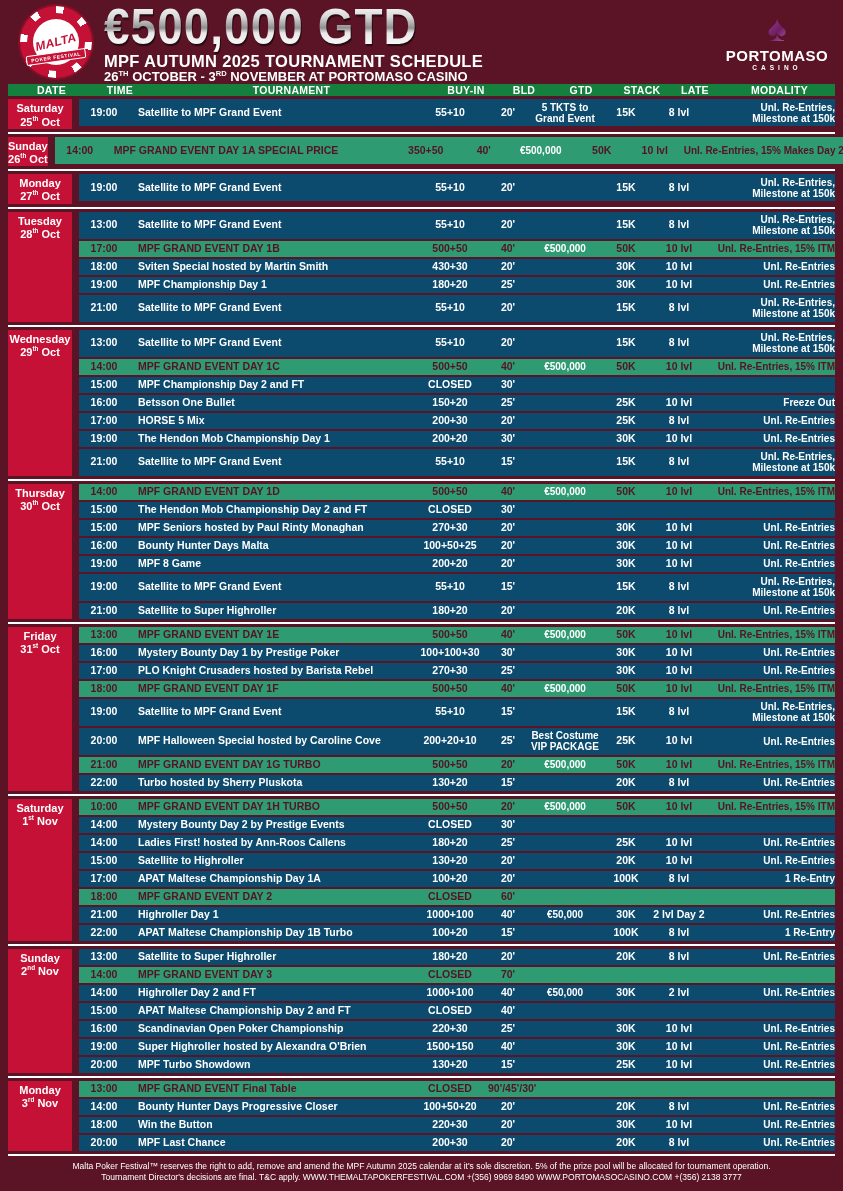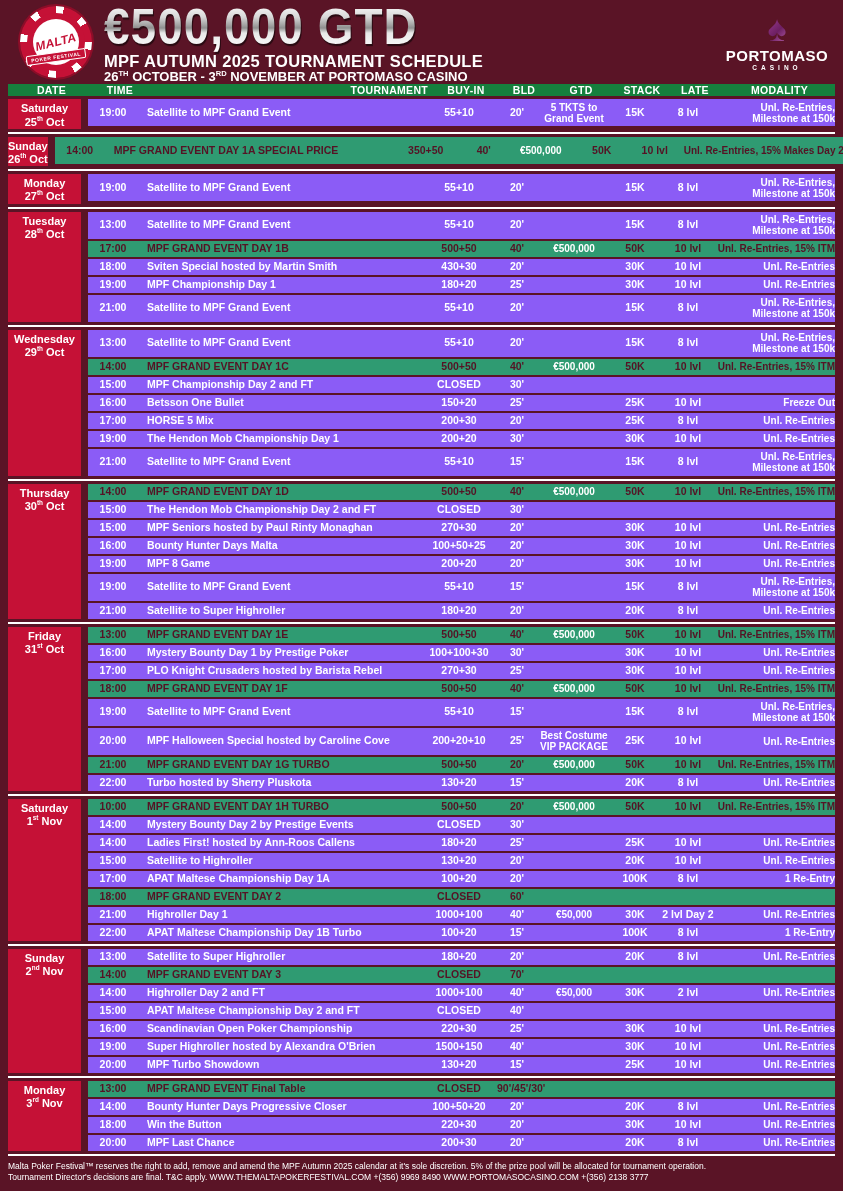--- a/index.html
+++ b/index.html
@@ -42,44 +42,44 @@
   .spade { font-size: 36px; line-height: .9;
            background: linear-gradient(135deg,#a4439a 0%,#6d1f63 55%,#c06ab4 100%);
            -webkit-background-clip: text; background-clip: text; color: transparent; display: inline-block; }
   .p-name { color: #fff; font-weight: 800; font-size: 15px; letter-spacing: .5px; margin-top: 2px; }
   .p-sub { color: #fff; font-weight: 700; font-size: 6.5px; letter-spacing: 4px; margin-top: 2px; }
 
   
   .colheader { display: grid; grid-template-columns: 87px 50px 283px 76px 40px 74px 48px 58px 1fr;
                background: #15803d; color: #fff; font-weight: 700; font-size: 10.5px; height: 16px;
                align-items: center; text-align: center; letter-spacing: .3px; }
-  .colheader .h-left { text-align: right; padding-left: 10px; }
+  .colheader .h-left { text-align: center; padding-left: 10px; }
 
   
   .table { flex: 1; padding-top: 3px; }
   .group { display: flex; }
-  .datecell { width: 73px; margin-right: 7px; background: #c51136; color: #fff; text-align: center;
+  .datecell { width: 64px; margin-right: 7px; background: #c51136; color: #fff; text-align: center;
               font-weight: 700; font-size: 11px; padding-top: 3px; line-height: 1.2; }
   .rows { flex: 1; display: flex; flex-direction: column; gap: 2px; }
   .row { display: grid; grid-template-columns: 50px 283px 76px 40px 74px 48px 58px 1fr;
-         background: #8b5cf6; color: #fff; font-weight: 700; font-size: 10.5px;
+         background: #0c4a6e; color: #fff; font-weight: 700; font-size: 10.5px;
          align-items: center; min-height: 16px; text-align: center; line-height: 1.1; }
   .row.tall { min-height: 27px; }
   .row.green { background: #2f9b72; color: #551325; }
   .row.green .gtd { color: #fff; }
   .c { white-space: pre-line; }
   .c.name { text-align: left; padding-left: 9px; white-space: nowrap; }
   .c.bld, .c.late, .c.stack, .c.buyin, .c.time { white-space: nowrap; }
   .c.gtd { font-size: 10px; }
   .c.mod { font-size: 10px; text-align: right; }
   .row.green .mod { font-size: 10px; white-space: nowrap; }
   .sep { height: 2px; background: #fff; margin: 3px 0; }
 
   
-  .footnote { color: #fff; font-size: 8.5px; text-align: left; line-height: 1.3; margin-top: 2px; }
+  .footnote { color: #fff; font-size: 8.5px; text-align: center; line-height: 1.3; margin-top: 2px; }
   .hr { height: 1px; background: #fff; margin: 5px 0 4px; }
 </style>
 </head>
 <body>
 
 <div class="page">
 
   <div class="top">
     <div class="logo-mpf">
       <div class="chip">

